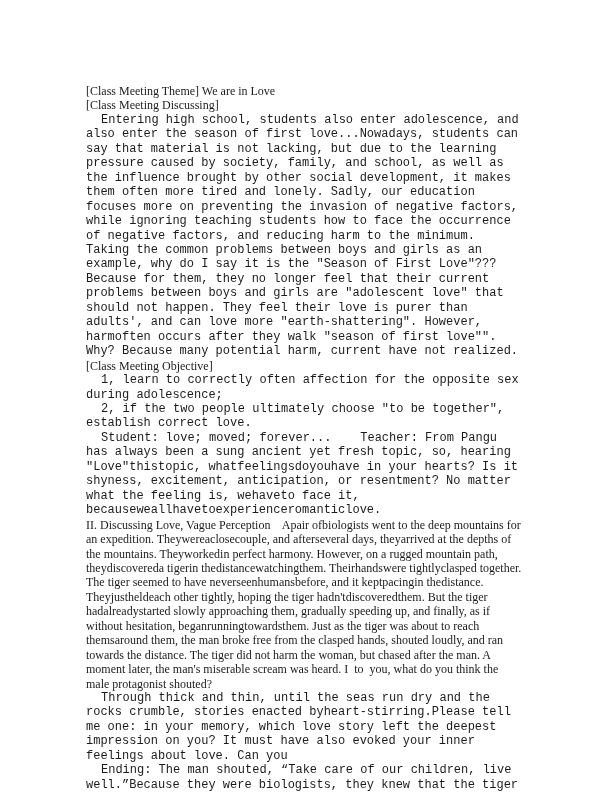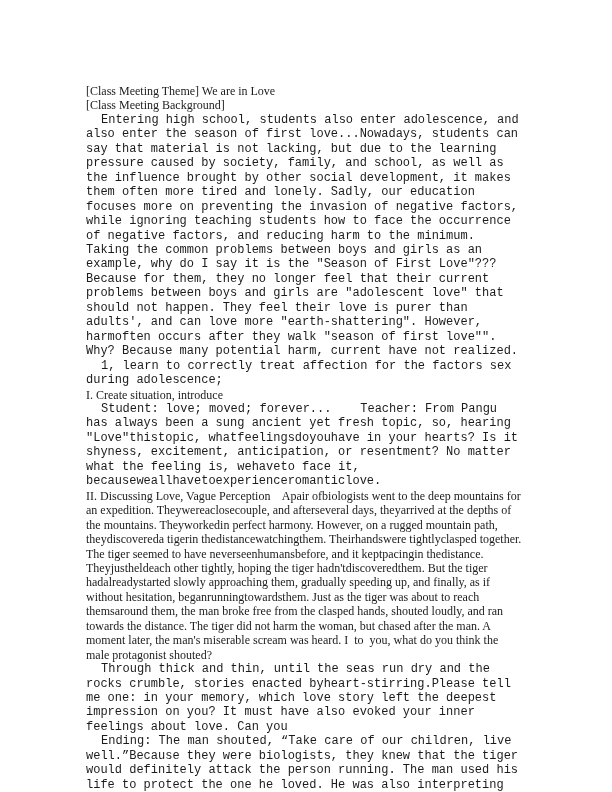--- a/index.html
+++ b/index.html
@@ -27,22 +27,23 @@
     text-align: left;
   }
   .content p.indent { text-indent: 15px; font-family: Liberation Mono, monospace; }
 </style>
 </head>
 <body>
 
 <div class="page">
   <div class="content">
     <p>[Class Meeting Theme] We are in Love</p>
-    <p>[Class Meeting Background]</p>
+    <p>[Class Meeting Discussing]</p>
     <p class="indent">Entering high school, students also enter adolescence, and also enter the season of first love...Nowadays, students can say that material is not lacking, but due to the learning pressure caused by society, family, and school, as well as the influence brought by other social development, it makes them often more tired and lonely. Sadly, our education focuses more on preventing the invasion of negative factors, while ignoring teaching students how to face the occurrence of negative factors, and reducing harm to the minimum. Taking the common problems between boys and girls as an example, why do I say it is the "Season of First Love"???Because for them, they no longer feel that their current problems between boys and girls are "adolescent love" that should not happen. They feel their love is purer than adults', and can love more "earth-shattering". However, harmoften occurs after they walk "season of first love"". Why? Because many potential harm, current have not realized.</p>
-    <p class="indent">1, learn to correctly treat affection for the factors sex during adolescence;</p>
-    <p>I. Create situation, introduce</p>
+    <p>[Class Meeting Objective]</p>
+    <p class="indent">1, learn to correctly often affection for the opposite sex during adolescence;</p>
+    <p class="indent">2, if the two people ultimately choose "to be together", establish correct love.</p>
     <p class="indent">Student: love; moved; forever...    Teacher: From Pangu has always been a sung ancient yet fresh topic, so, hearing "Love"thistopic, whatfeelingsdoyouhave in your hearts? Is it shyness, excitement, anticipation, or resentment? No matter what the feeling is, wehaveto face it, becauseweallhavetoexperienceromanticlove.</p>
     <p>II. Discussing Love, Vague Perception    Apair ofbiologists went to the deep mountains for an expedition. Theywereaclosecouple, and afterseveral days, theyarrived at the depths of the mountains. Theyworkedin perfect harmony. However, on a rugged mountain path, theydiscovereda tigerin thedistancewatchingthem. Theirhandswere tightlyclasped together. The tiger seemed to have neverseenhumansbefore, and it keptpacingin thedistance. Theyjustheldeach other tightly, hoping the tiger hadn'tdiscoveredthem. But the tiger hadalreadystarted slowly approaching them, gradually speeding up, and finally, as if without hesitation, beganrunningtowardsthem. Just as the tiger was about to reach themsaround them, the man broke free from the clasped hands, shouted loudly, and ran towards the distance. The tiger did not harm the woman, but chased after the man. A moment later, the man's miserable scream was heard. I  to  you, what do you think the male protagonist shouted?</p>
     <p class="indent">Through thick and thin, until the seas run dry and the rocks crumble, stories enacted byheart-stirring.Please tell me one: in your memory, which love story left the deepest impression on you? It must have also evoked your inner feelings about love. Can you</p>
     <p class="indent">Ending: The man shouted, “Take care of our children, live well.”Because they were biologists, they knew that the tiger would definitely attack the person running. The man used his life to protect the one he loved. He was also interpreting the true meaning of love!</p>
   </div>
 </div>
 
 </body></html>

